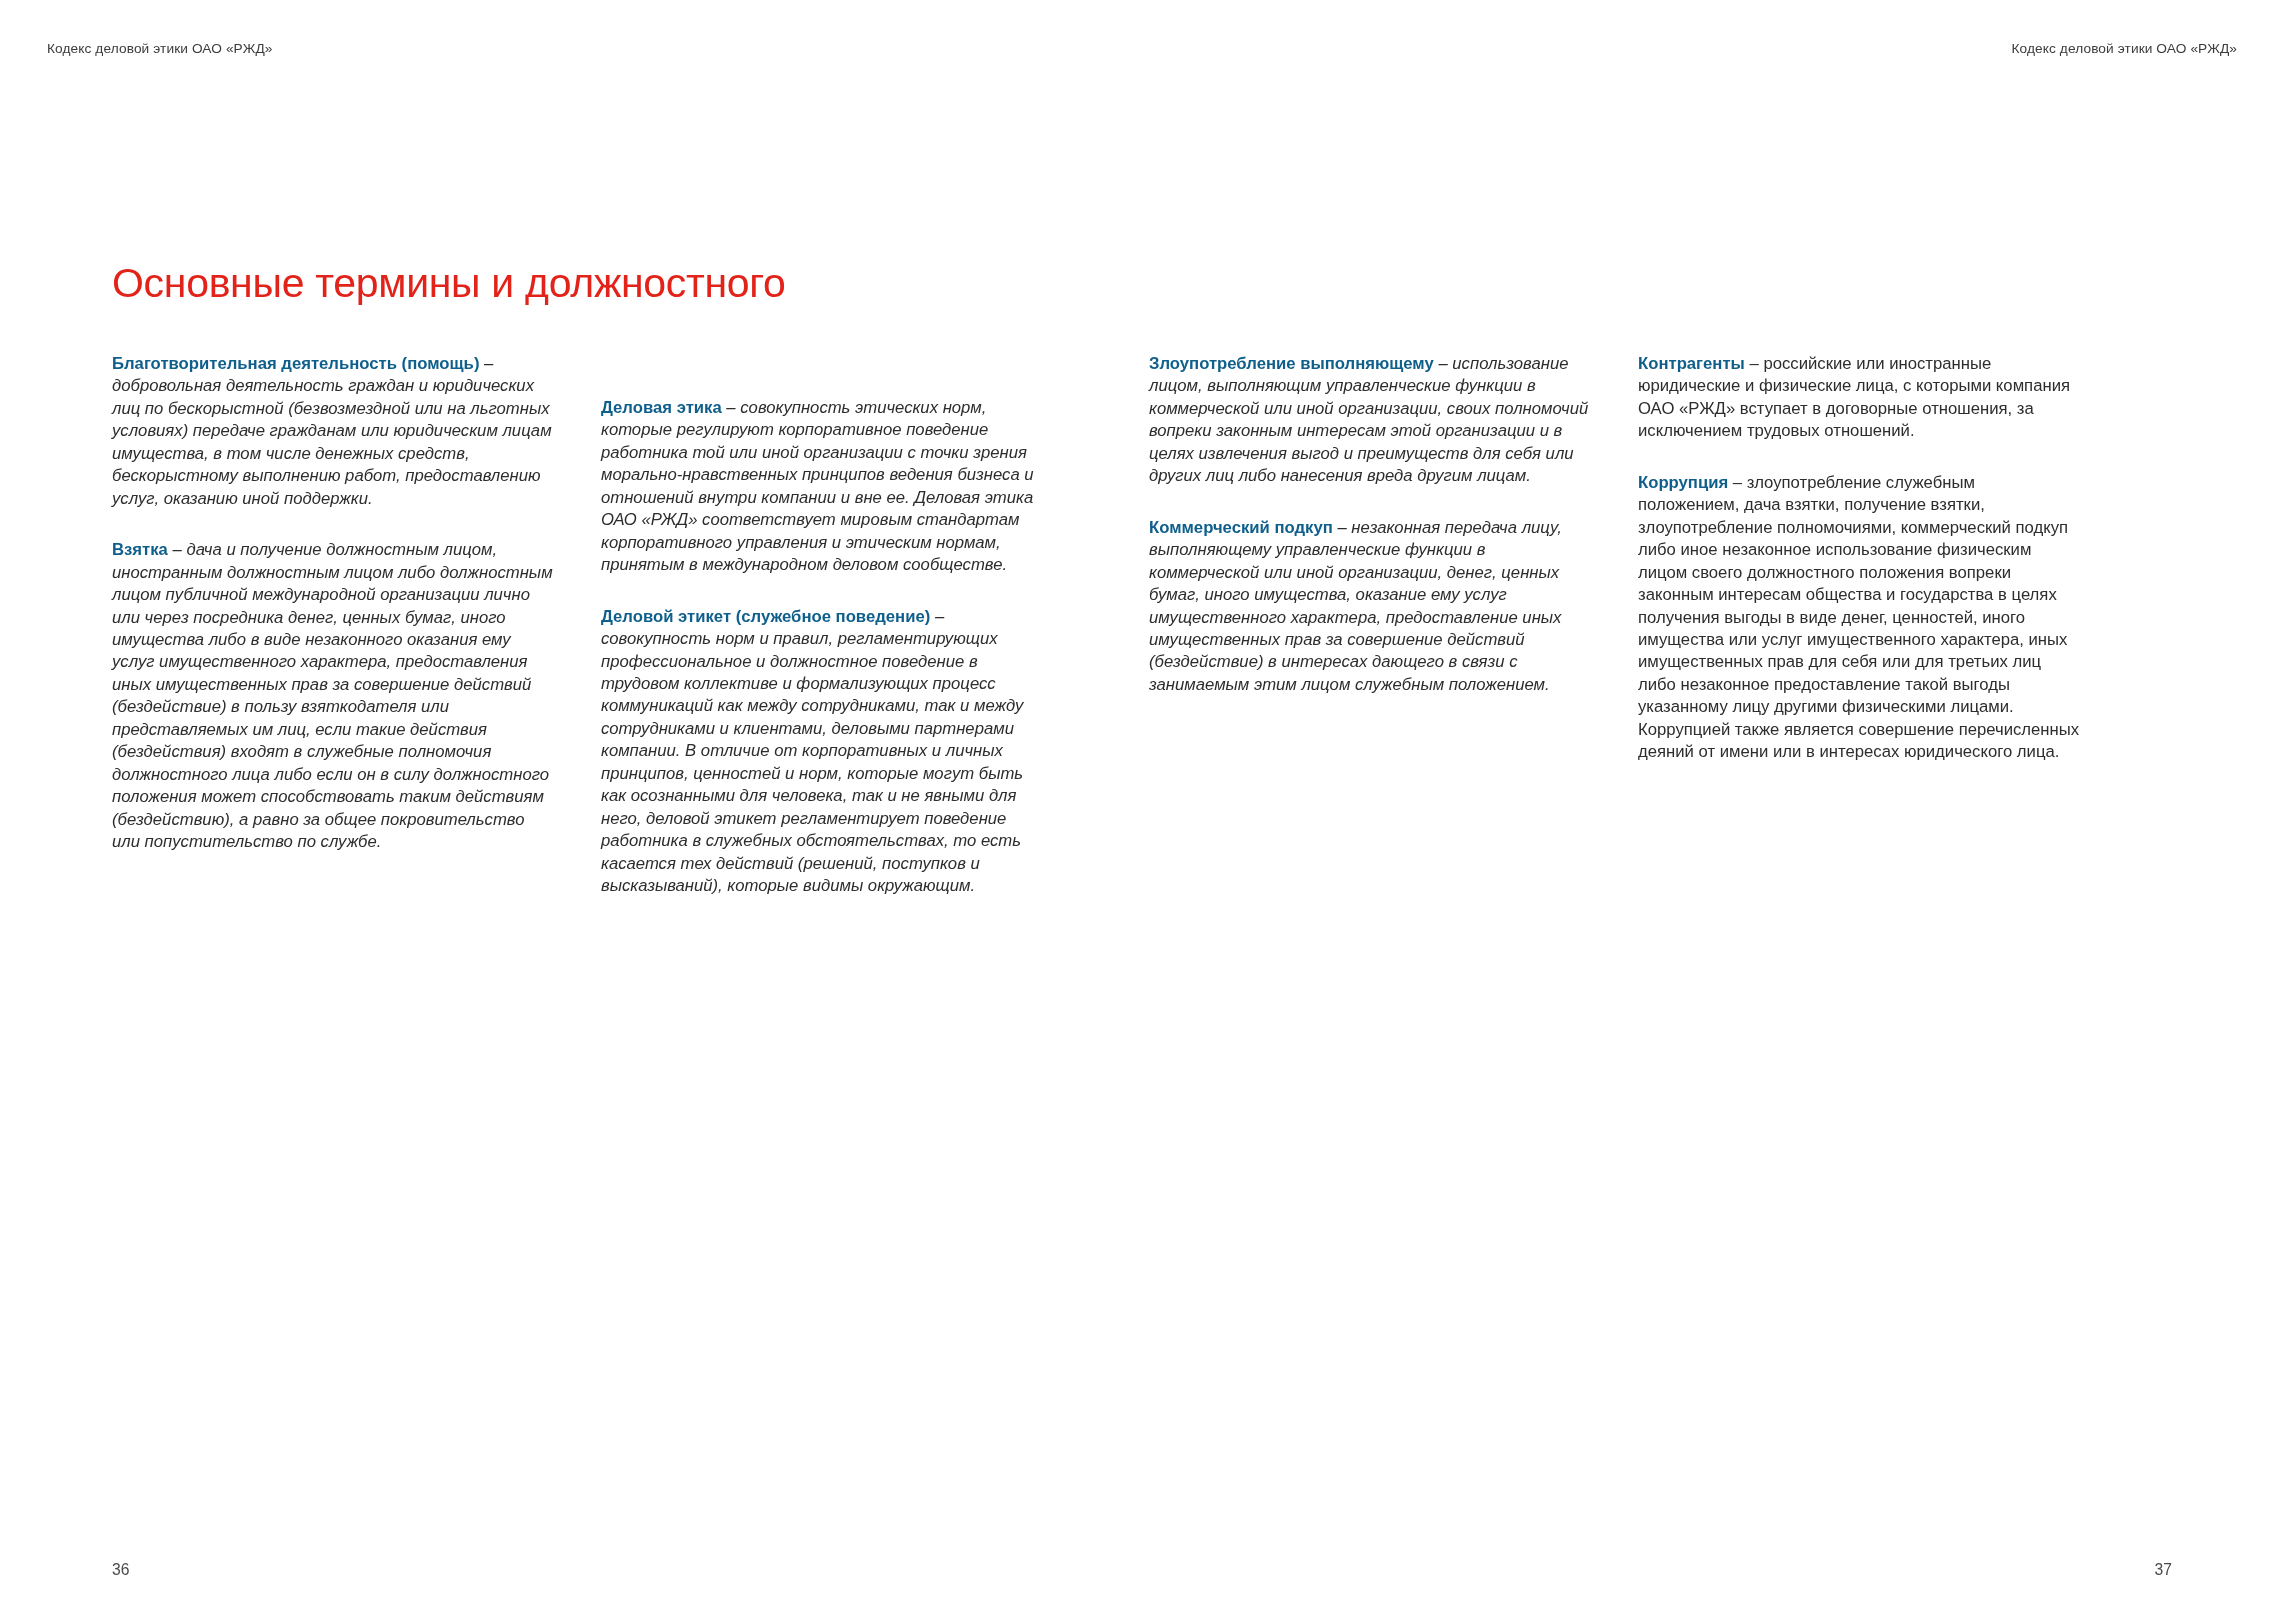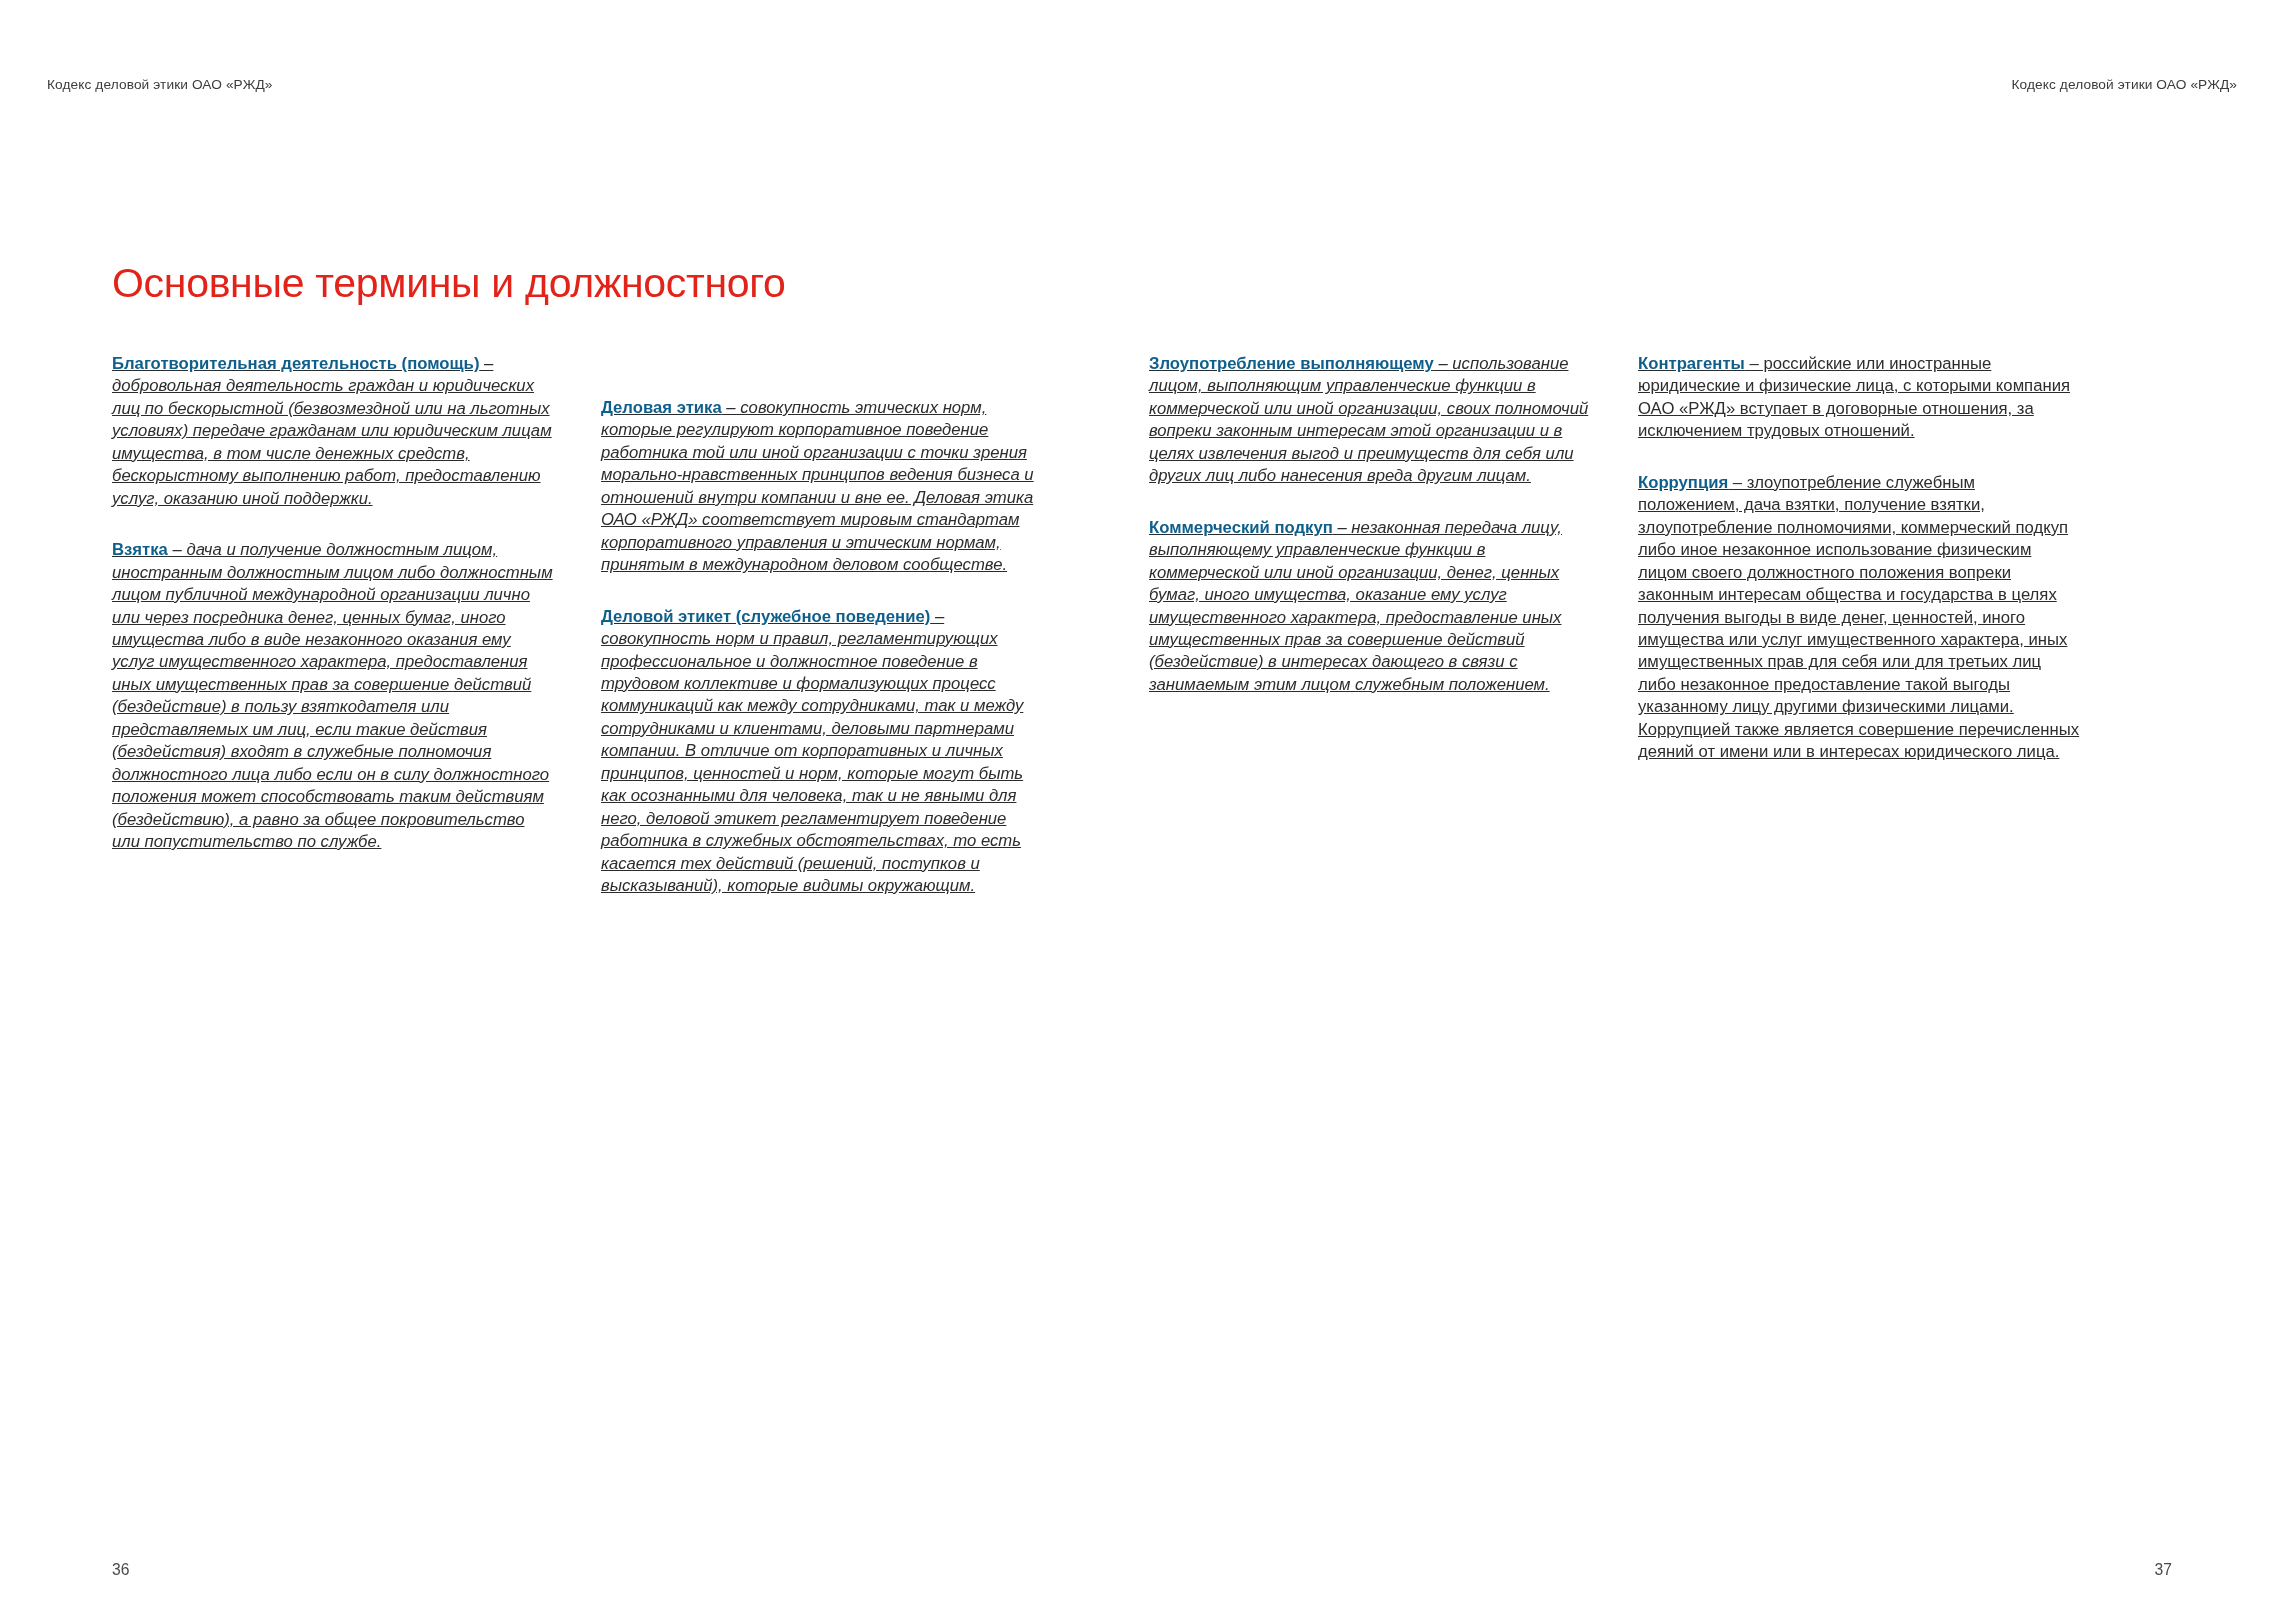--- a/index.html
+++ b/index.html
@@ -21,21 +21,20 @@
     background: #ffffff;
   }
   
   .runhead {
     position: absolute;
     top: 41px;
     font-size: 13.7px;
     color: #3c3c3c;
     letter-spacing: 0.1px;
     white-space: nowrap;
-    margin-top: 36px;
   }
   .runhead.left  { left: 47px; }
   .runhead.right { right: 47px; }
 
   
   .folio {
     position: absolute;
     bottom: 41px;
     font-size: 15.7px;
     color: #4a4a4a;
@@ -61,21 +60,20 @@
     position: absolute;
     left: 112px;
     top: 353px;
     width: 2065px;
     display: flex;
     gap: 47px;
   }
   .col {
     width: 442px;
     flex: 0 0 442px;
-    text-decoration: underline;
   }
   
   .col.gutter-after {
     margin-right: 59px;
     margin-top: 44px;
   }
 
   .term {
     margin: 0 0 29px 0;
     font-size: 16.7px;

